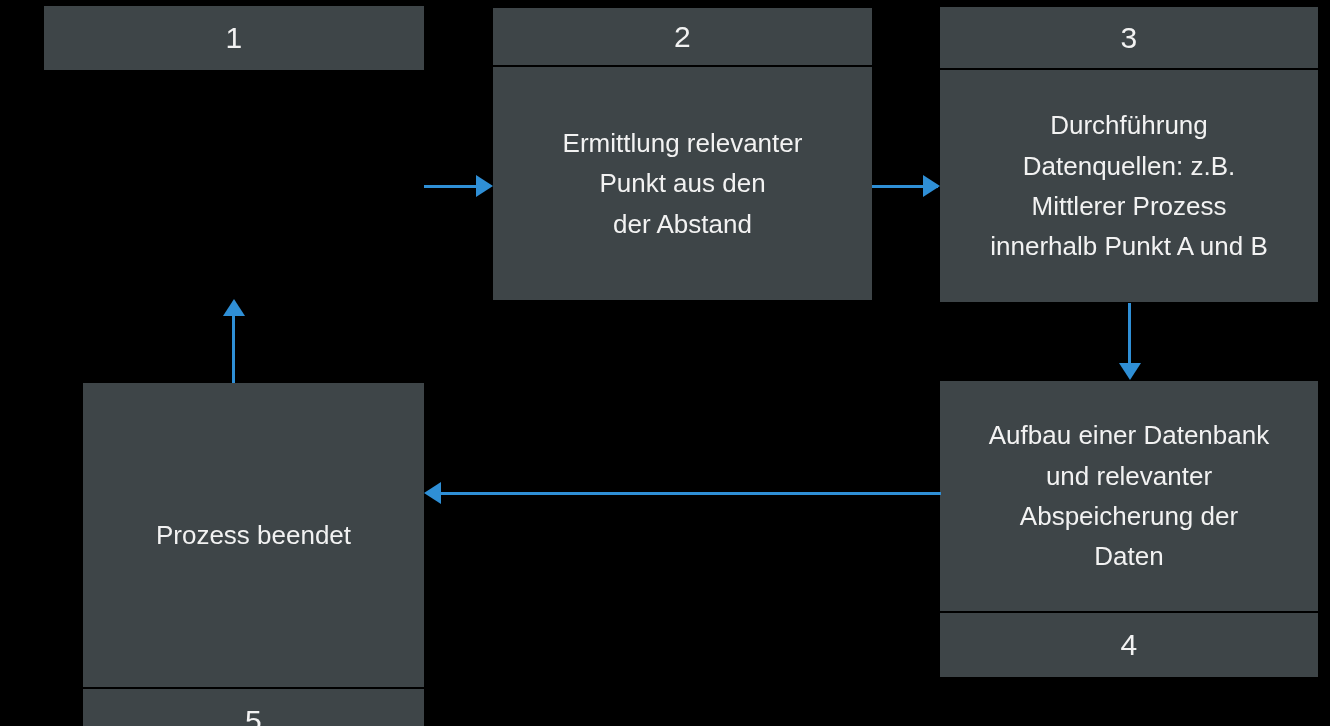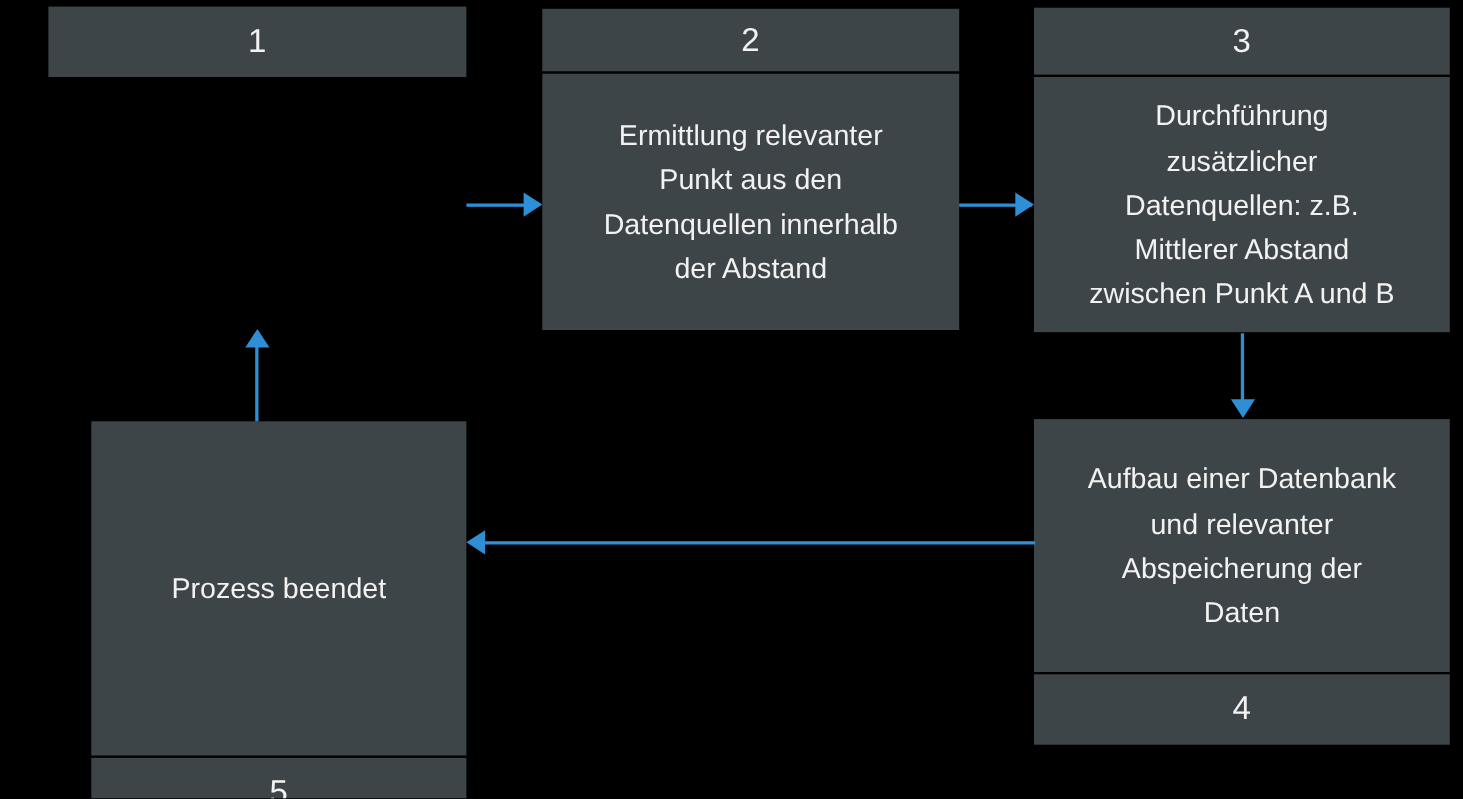--- a/index.html
+++ b/index.html
@@ -119,36 +119,34 @@
     <div class="divider"></div>
   </div>
 
   <div class="node" id="node-2">
     <div class="band">2</div>
     <div class="divider"></div>
     <div class="body">
       <div>
         <span>Ermittlung relevanter</span>
         <span>Punkt aus den</span>
-        <span>Datenquellen innerhalb</span>
         <span>der Abstand</span>
       </div>
     </div>
   </div>
 
   <div class="node" id="node-3">
     <div class="band">3</div>
     <div class="divider"></div>
     <div class="body">
       <div>
         <span>Durchführung</span>
-        <span>zusätzlicher</span>
         <span>Datenquellen: z.B.</span>
-        <span>Mittlerer Abstand</span>
-        <span>zwischen Punkt A und B</span>
+        <span>Mittlerer Prozess</span>
+        <span>innerhalb Punkt A und B</span>
       </div>
     </div>
   </div>
 
   <div class="node" id="node-4">
     <div class="body">
       <div>
         <span>Aufbau einer Datenbank</span>
         <span>und relevanter</span>
         <span>Abspeicherung der</span>

